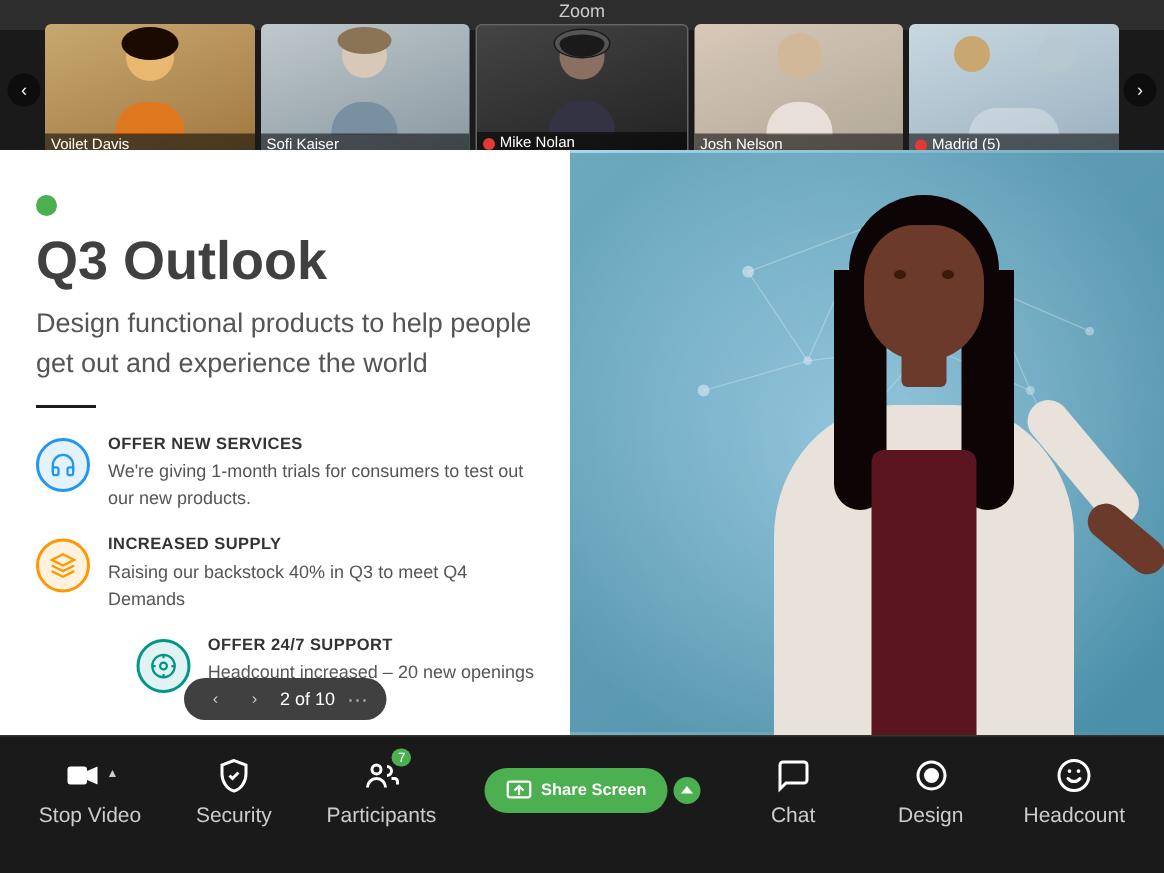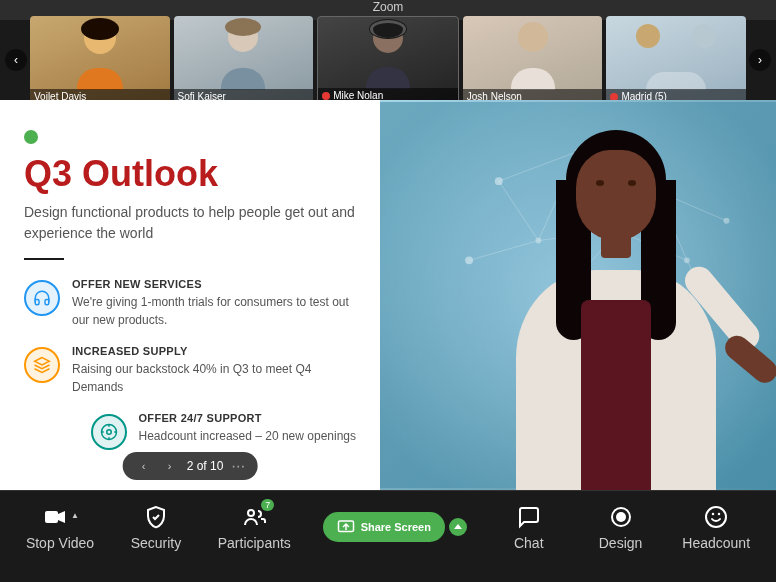--- a/index.html
+++ b/index.html
@@ -105,26 +105,26 @@
     .green-dot {
       width: 14px;
       height: 14px;
       background: #4caf50;
       border-radius: 50%;
       margin-bottom: 10px;
     }
     .slide-title {
       font-size: 36px;
       font-weight: 700;
-      color: #b91c1c;
+      color: #404040;
       line-height: 1.1;
       margin-bottom: 8px;
     }
     .slide-subtitle {
-      font-size: 14px;
+      font-size: 18px;
       color: #555;
       line-height: 1.5;
       margin-bottom: 4px;
     }
     .slide-divider {
       width: 40px;
       height: 2px;
       background: #1a1a1a;
       margin: 10px 0 18px 0;
     }

